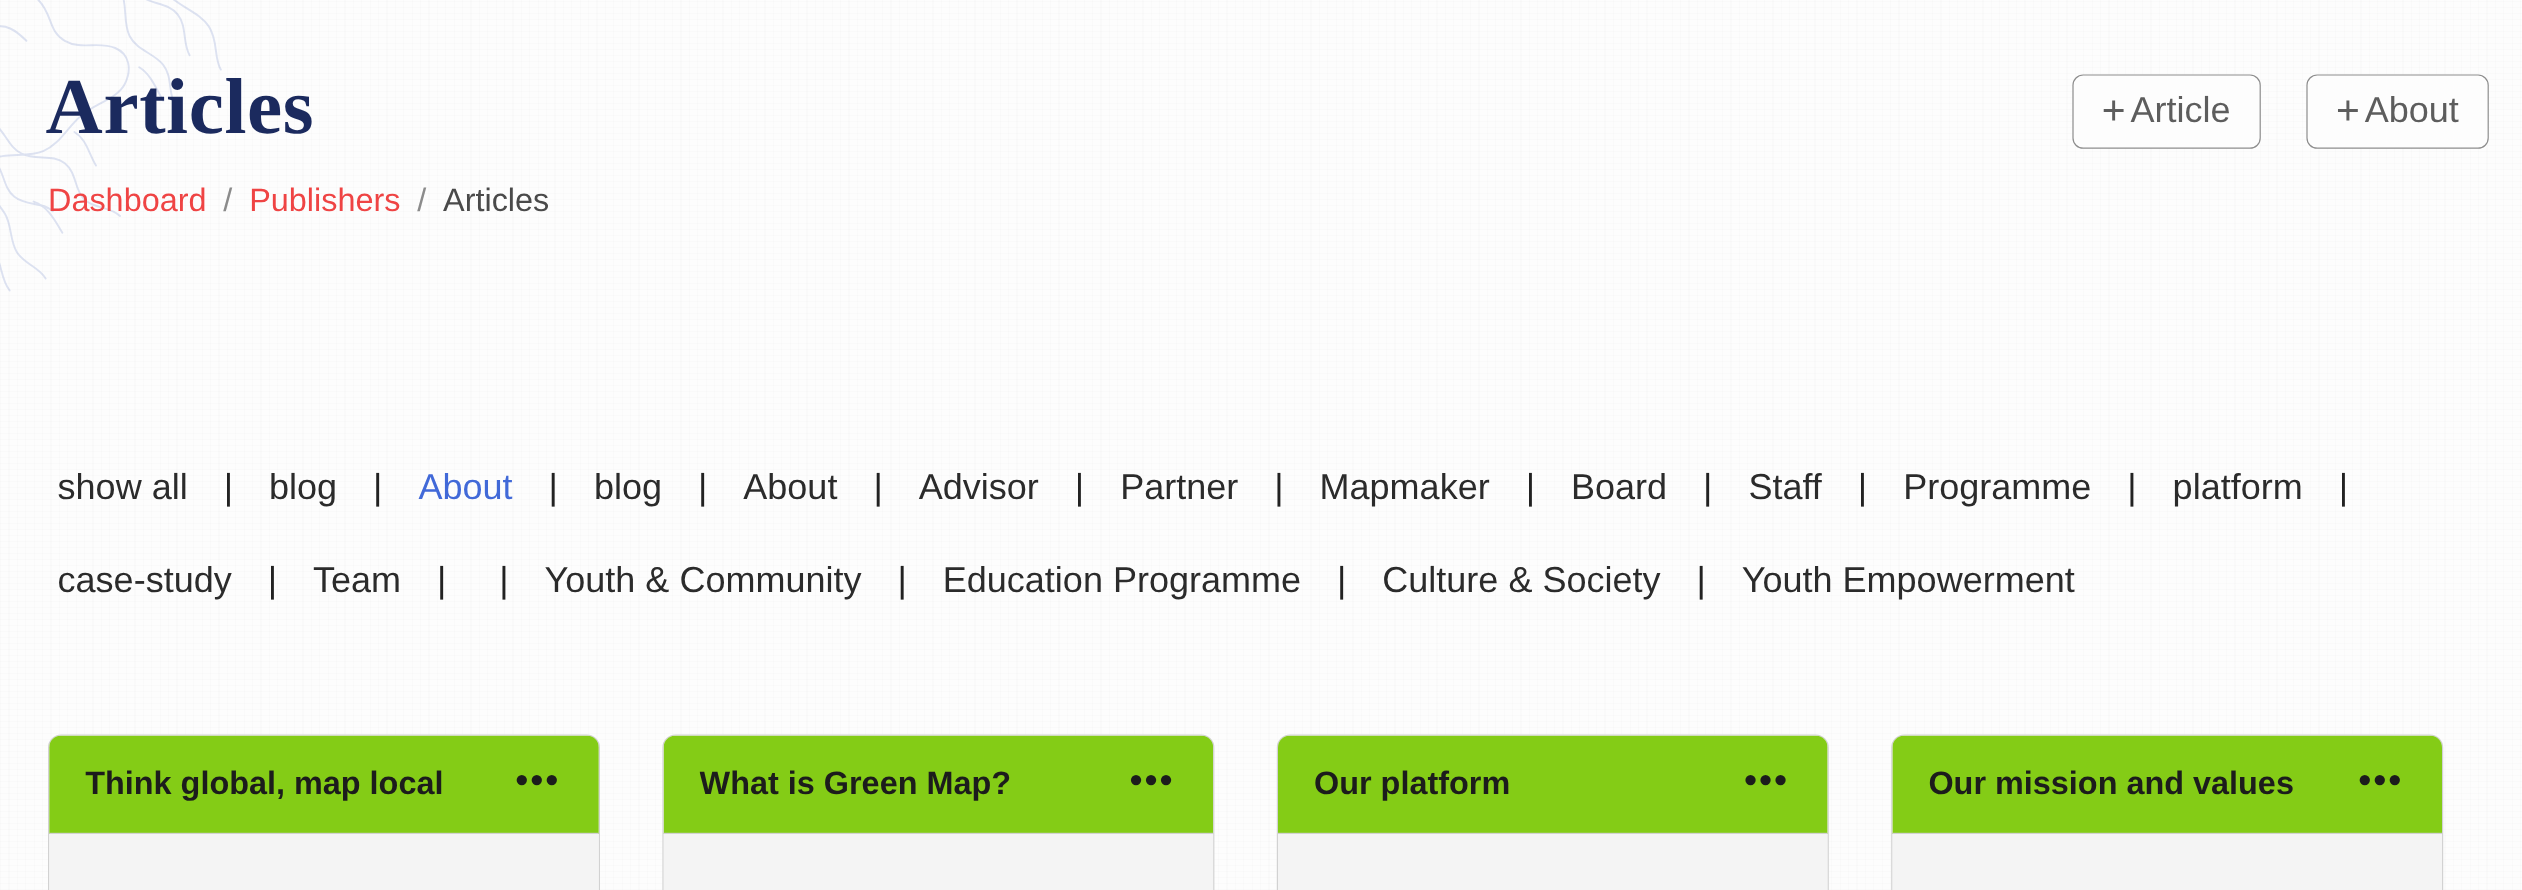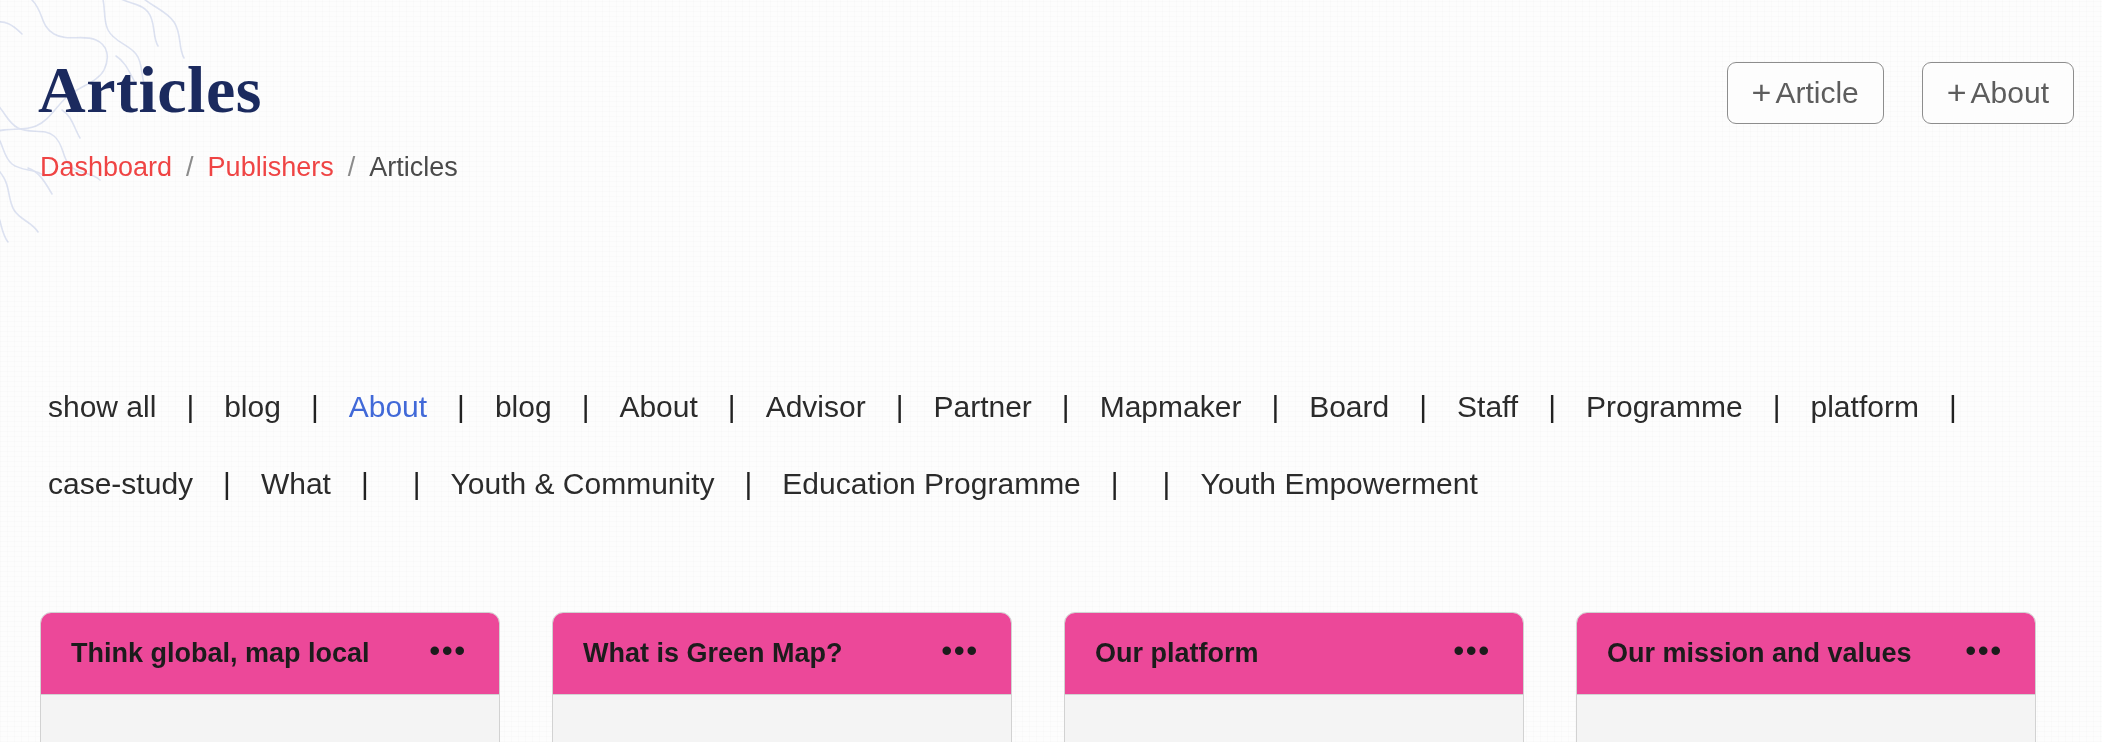--- a/index.html
+++ b/index.html
@@ -151,21 +151,21 @@
     gap: 52px;
   }
   .card {
     width: 460px;
     background: #f4f4f4;
     border: 1.4px solid #d2d2d2;
     border-radius: 11px;
     overflow: hidden;
   }
   .card-header {
-    background: #ec4899;
+    background: #84cc16;
     border-bottom: 1.4px solid #d2d2d2;
     height: 82px;
     display: flex;
     align-items: center;
     justify-content: space-between;
     padding: 0 26px 0 30px;
   }
   .card-title {
     font-size: 27px;
     font-weight: 700;
@@ -257,27 +257,28 @@
       <span class="tag">Board</span>
       <span class="tag-sep">|</span>
       <span class="tag">Staff</span>
       <span class="tag-sep">|</span>
       <span class="tag">Programme</span>
       <span class="tag-sep">|</span>
       <span class="tag">platform</span>
       <span class="tag-sep">|</span>
       <span class="tag">case-study</span>
       <span class="tag-sep">|</span>
-      <span class="tag">What</span>
+      <span class="tag">Team</span>
       <span class="tag-sep">|</span>
       <span class="tag-sep">|</span>
       <span class="tag">Youth &amp; Community</span>
       <span class="tag-sep">|</span>
       <span class="tag">Education Programme</span>
       <span class="tag-sep">|</span>
+      <span class="tag">Culture &amp; Society</span>
       <span class="tag-sep">|</span>
       <span class="tag">Youth Empowerment</span>
     </div>
 
   <div id="card-grid">
     <div class="card">
       <div class="card-header">
         <span class="card-title">Think global, map local</span>
         <span class="card-menu">•••</span>
       </div>

